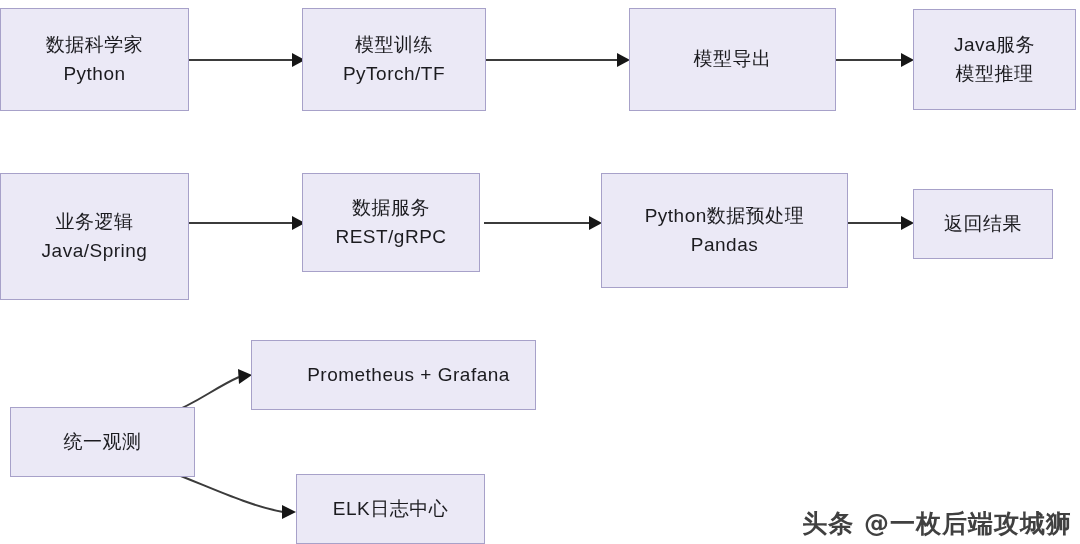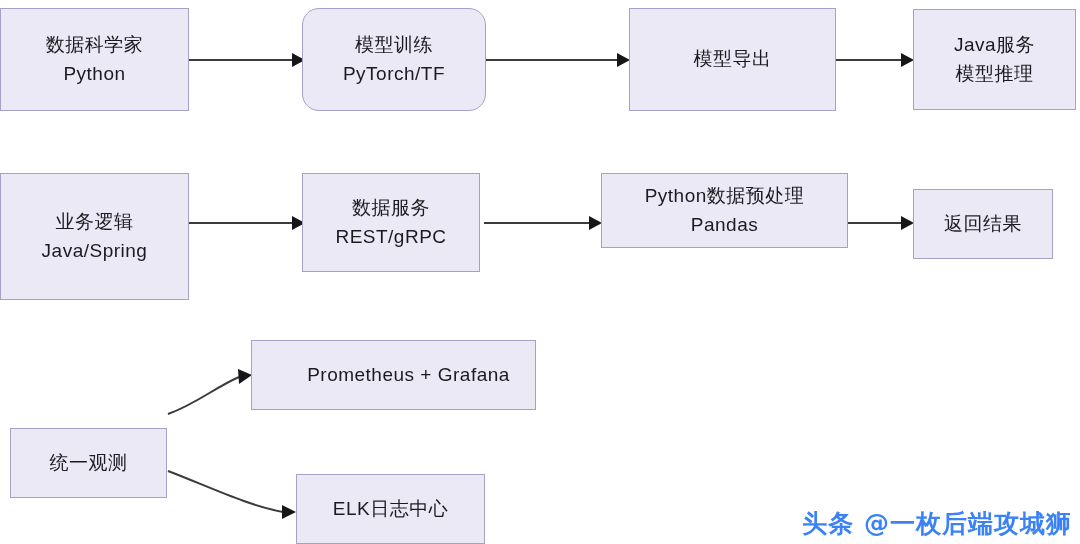--- a/index.html
+++ b/index.html
@@ -53,21 +53,21 @@
   }
   .edge-head {
     fill: #161616;
   }
   .watermark {
     position: absolute;
     right: 8px;
     bottom: 4px;
     font-size: 25px;
     font-weight: bold;
-    color: #3b82f6;
+    color: #404040;
     letter-spacing: 1px;
     white-space: nowrap;
     font-family: "DejaVu Sans", "Liberation Sans", sans-serif;
   }
 </style>
 </head>
 <body>
 
 <div id="canvas">
 
@@ -107,21 +107,21 @@
       <path class="edge-path" d="M 168 471 C 210 487 246 505 283 512"></path>
       <polygon class="edge-head" points="282,505 296,512 282,519"></polygon>
     </g>
   </svg>
 
   <div class="node" style="left:0px; top:8px; width:189px; height:103px;">
     <span class="line1">数据科学家</span>
     <span class="line2">Python</span>
   </div>
 
-  <div class="node" style="left:302px; top:8px; width:184px; height:103px;border-radius:17px;">
+  <div class="node" style="left:302px; top:8px; width:184px; height:103px;">
     <span class="line1">模型训练</span>
     <span class="line2">PyTorch/TF</span>
   </div>
 
   <div class="node" style="left:629px; top:8px; width:207px; height:103px;">
     <span class="line1">模型导出</span>
   </div>
 
   <div class="node" style="left:913px; top:9px; width:163px; height:101px;">
     <span class="line1">Java服务</span>
@@ -131,31 +131,31 @@
   <div class="node" style="left:0px; top:173px; width:189px; height:127px;">
     <span class="line1">业务逻辑</span>
     <span class="line2">Java/Spring</span>
   </div>
 
   <div class="node" style="left:302px; top:173px; width:178px; height:99px;">
     <span class="line1">数据服务</span>
     <span class="line2">REST/gRPC</span>
   </div>
 
-  <div class="node" style="left:601px; top:173px; width:247px; height:75px;">
+  <div class="node" style="left:601px; top:173px; width:247px; height:115px;">
     <span class="line1">Python数据预处理</span>
     <span class="line2">Pandas</span>
   </div>
 
   <div class="node" style="left:913px; top:189px; width:140px; height:70px;">
     <span class="line1">返回结果</span>
 
   </div>
 
-  <div class="node" style="left:10px; top:428px; width:157px; height:70px;">
+  <div class="node" style="left:10px; top:407px; width:185px; height:70px;">
     <span class="line1">统一观测</span>
 
   </div>
 
   <div class="node" style="left:251px; top:340px; width:285px; height:70px;padding-left:30px;">
     <span class="line1">Prometheus + Grafana</span>
 
   </div>
 
   <div class="node" style="left:296px; top:474px; width:189px; height:70px;">

